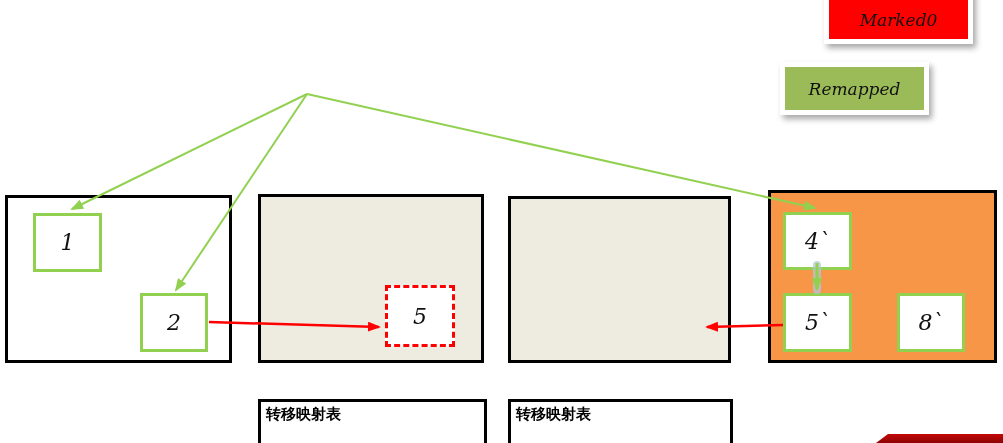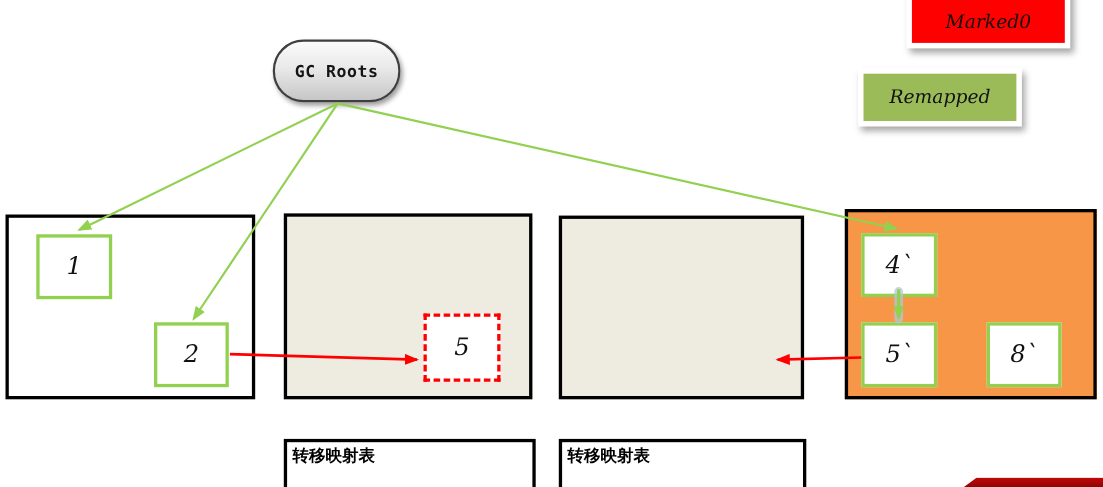--- a/index.html
+++ b/index.html
@@ -93,23 +93,20 @@
   }
   .ga { stroke: #92d050; stroke-width: 2px;   fill: none; }
   .ra { stroke: #ff0000; stroke-width: 2.5px; fill: none; }
   .glow { stroke: #b3c6d9; stroke-width: 8px; stroke-linecap: round; opacity: 0.75; fill: none; }
 </style>
 </head>
 <body>
 
 <div id="canvas">
 
-  <div class="gcroots">
-    <span>GC Roots</span>
-  </div>
 
   <div class="legend legend-marked">
     <div class="fill">
       <span>Marked0</span>
     </div>
   </div>
   <div class="legend legend-remapped">
     <div class="fill">
       <span>Remapped</span>
     </div>

